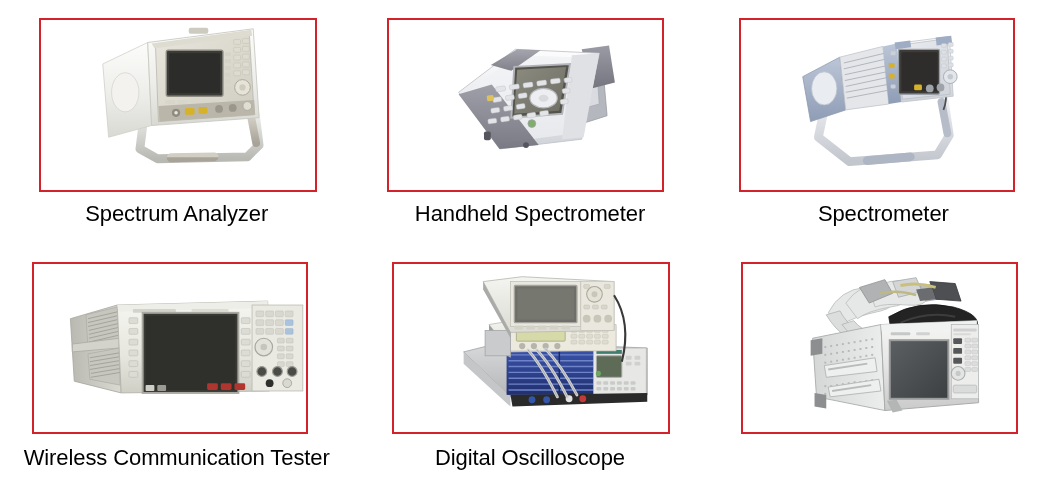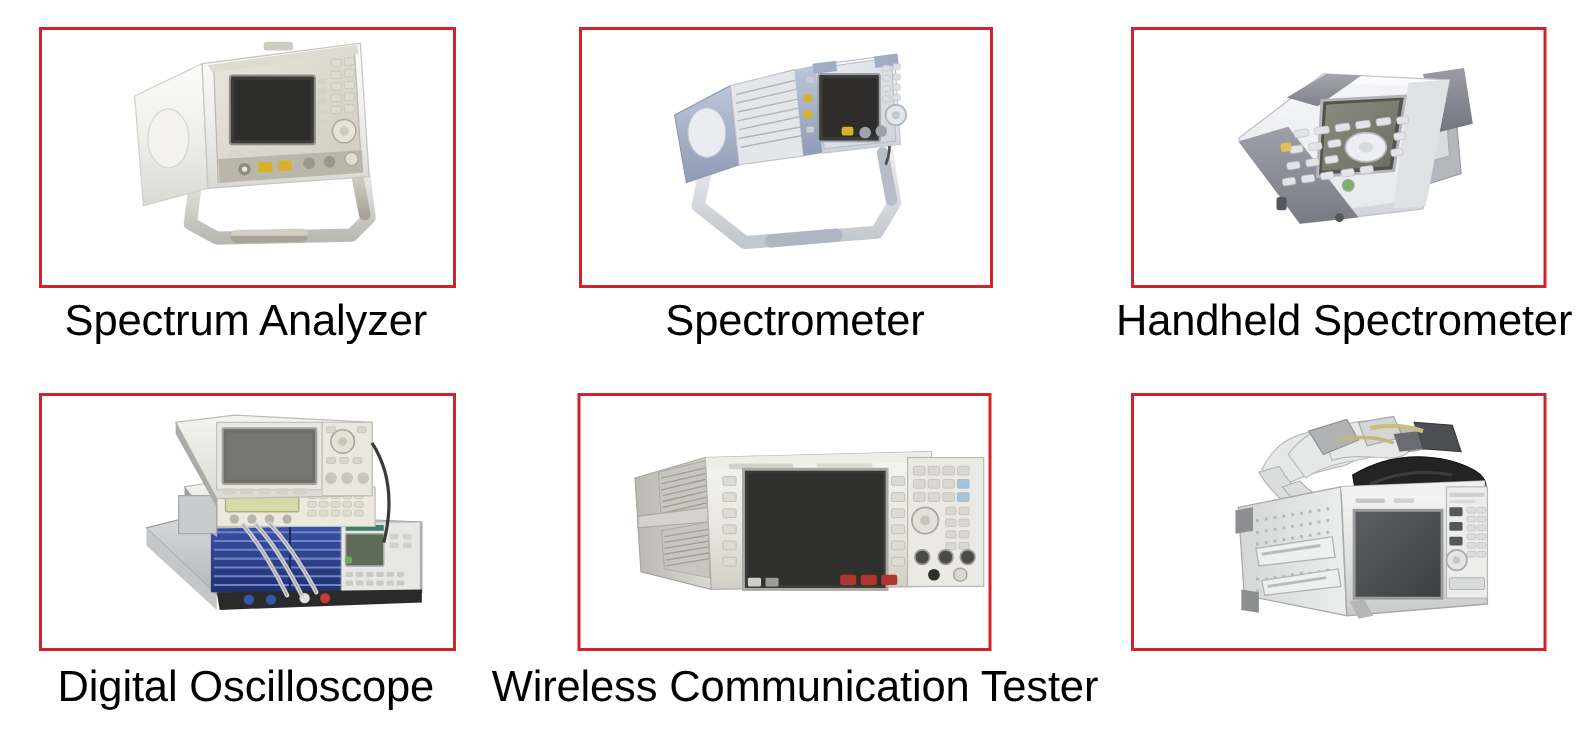--- a/index.html
+++ b/index.html
@@ -56,21 +56,21 @@
     width: 278px;
     height: 172px;
     margin-top: 17px;
   }
   .cell.r2.c1 .photo-frame { margin-left: 2px; }
   .cell.r2.c2 .photo-frame { width: 276px; margin-left: -14px; }
   .cell.r2.c3 .photo-frame { width: 277px; margin-left: -8px; }
 
   .caption {
     margin-top: 9px;
-    font-size: 29px;
+    font-size: 22px;
     line-height: 26px;
     color: #000000;
     text-align: center;
     white-space: nowrap;
     letter-spacing: -0.1px;
   }
   .cell.r2 .caption { margin-top: 11px; }
 
   .photo-frame svg {
     display: block;
@@ -163,104 +163,20 @@
           <circle cx="137" cy="95" r="4.2" fill="#8f8b80"></circle>
           <circle cx="137" cy="95" r="1.8" fill="#e9e6dc"></circle>
           <rect x="146" y="90" width="10" height="7" rx="1.5" fill="#d6b12a"></rect>
           <rect x="160" y="89" width="9" height="7" rx="1.5" fill="#d6b12a"></rect>
           <circle cx="181" cy="91" r="4" fill="#9b978c"></circle>
           <circle cx="195" cy="90" r="4" fill="#9b978c"></circle>
           <circle cx="210" cy="88" r="4.5" fill="#e0ddd3" stroke="#a9a598" stroke-width="0.8"></circle>
         </svg>
       </div>
       <div class="caption">Spectrum Analyzer</div>
-    </div>
-
-    <div class="cell r1 c2">
-      <div class="photo-frame">
-        <svg viewBox="0 0 276 174" preserveAspectRatio="xMidYMid meet">
-          <defs>
-            <linearGradient id="spBody" x1="0" y1="0" x2="0" y2="1">
-              <stop offset="0" stop-color="#fbfbfb"></stop>
-              <stop offset="0.5" stop-color="#e6e8ec"></stop>
-              <stop offset="1" stop-color="#cdd1d8"></stop>
-            </linearGradient>
-            <linearGradient id="spBlue" x1="0" y1="0" x2="0" y2="1">
-              <stop offset="0" stop-color="#bcc6d8"></stop>
-              <stop offset="1" stop-color="#8e9cb5"></stop>
-            </linearGradient>
-            <linearGradient id="spPanel" x1="0" y1="0" x2="1" y2="1">
-              <stop offset="0" stop-color="#eceef1"></stop>
-              <stop offset="1" stop-color="#cfd3da"></stop>
-            </linearGradient>
-            <linearGradient id="spHandle" x1="0" y1="0" x2="0" y2="1">
-              <stop offset="0" stop-color="#f4f5f7"></stop>
-              <stop offset="1" stop-color="#c2c6cd"></stop>
-            </linearGradient>
-          </defs>
-          <rect x="0" y="0" width="276" height="174" fill="#ffffff"></rect>
-
-          <path d="M88 72 L78 120 L110 145 L200 138 L212 118 L206 78" fill="none" stroke="url(#spHandle)" stroke-width="9" stroke-linecap="round" stroke-linejoin="round"></path>
-          <path d="M128 144 L172 140" stroke="#aeb6c4" stroke-width="9" stroke-linecap="round"></path>
-          <path d="M204 84 L210 116" stroke="#b6bcc8" stroke-width="8" stroke-linecap="round"></path>
-
-          <path d="M198 56 Q214 72 206 92" fill="none" stroke="#4d4d4d" stroke-width="1.8"></path>
-
-          <path d="M62 58 L100 38 L106 92 L70 104 Z" fill="url(#spBlue)" stroke="#8c98ad" stroke-width="0.8"></path>
-          <ellipse cx="84" cy="70" rx="13" ry="17" fill="#e9ecf1" stroke="#b8bfca" stroke-width="0.8"></ellipse>
-
-          <path d="M100 38 L144 27 L150 86 L106 92 Z" fill="#e4e6e9" stroke="#c0c3c9" stroke-width="0.8"></path>
-          <g stroke="#b0b4bb" stroke-width="1">
-            <path d="M104 44 L146 34"></path>
-            <path d="M104 50 L147 40"></path>
-            <path d="M105 56 L147 47"></path>
-            <path d="M105 62 L148 53"></path>
-            <path d="M106 68 L148 59"></path>
-            <path d="M106 74 L149 66"></path>
-            <path d="M107 80 L149 72"></path>
-          </g>
-
-          <path d="M144 27 L158 24 L163 84 L150 86 Z" fill="url(#spBlue)"></path>
-
-          <path d="M158 24 L212 17 L216 78 L163 84 Z" fill="url(#spBody)" stroke="#bfc3ca" stroke-width="0.8"></path>
-
-          <path d="M160 26 L210 19 L213 76 L164 81 Z" fill="url(#spPanel)" stroke="#b5bac2" stroke-width="0.7"></path>
-
-          <path d="M156 23 L172 21 L173 28 L157 30 Z" fill="#9fadc4"></path>
-          <path d="M198 18 L214 16 L215 24 L199 26 Z" fill="#9fadc4"></path>
-
-          <rect x="161" y="30" width="42" height="46" rx="1.5" fill="#3d3c39" stroke="#9aa0a8" stroke-width="1.3" transform="translate(-1,0)"></rect>
-          <rect x="163" y="33" width="37" height="40" rx="1" fill="#2e2d2b"></rect>
-
-          <g fill="#dde0e5" stroke="#bcc0c6" stroke-width="0.4">
-            <rect x="204" y="24" width="5" height="4" rx="1"></rect>
-            <rect x="211" y="23" width="5" height="4" rx="1"></rect>
-            <rect x="204" y="31" width="5" height="4" rx="1"></rect>
-            <rect x="211" y="30" width="5" height="4" rx="1"></rect>
-            <rect x="204" y="38" width="5" height="4" rx="1"></rect>
-            <rect x="211" y="37" width="5" height="4" rx="1"></rect>
-            <rect x="204" y="45" width="5" height="4" rx="1"></rect>
-            <rect x="211" y="44" width="5" height="4" rx="1"></rect>
-          </g>
-          <circle cx="213" cy="58" r="7" fill="#e3e6ea" stroke="#a9aeb6" stroke-width="1"></circle>
-          <circle cx="213" cy="58" r="2.8" fill="#c4c9d0"></circle>
-
-          <circle cx="192" cy="70" r="4" fill="#9ea3aa"></circle>
-          <circle cx="203" cy="69" r="4" fill="#9ea3aa"></circle>
-          <rect x="176" y="66" width="8" height="6" rx="1.5" fill="#d6b12a"></rect>
-          <rect x="150" y="44" width="6" height="5" rx="1" fill="#d6b12a"></rect>
-          <rect x="150" y="55" width="6" height="5" rx="1" fill="#d6b12a"></rect>
-
-          <g fill="#cbd0d8">
-            <rect x="152" y="32" width="5" height="4" rx="1"></rect>
-            <rect x="152" y="66" width="5" height="4" rx="1"></rect>
-          </g>
-        </svg>
-      </div>
-      <div class="caption">Spectrometer</div>
     </div>
 
     <div class="cell r1 c3">
       <div class="photo-frame">
         <svg viewBox="0 0 277 174" preserveAspectRatio="xMidYMid meet">
           <defs>
             <linearGradient id="hhBody" x1="0" y1="0" x2="0" y2="1">
               <stop offset="0" stop-color="#fdfdfd"></stop>
               <stop offset="0.5" stop-color="#e9eaee"></stop>
               <stop offset="1" stop-color="#cfd2d8"></stop>
@@ -324,20 +240,222 @@
             <rect x="178" y="59" width="8" height="5" rx="1.5" transform="rotate(-8 182 61)"></rect>
             <rect x="176" y="70" width="8" height="5" rx="1.5" transform="rotate(-8 180 72)"></rect>
             <rect x="174" y="81" width="8" height="5" rx="1.5" transform="rotate(-8 178 83)"></rect>
           </g>
 
           <rect x="96" y="114" width="7" height="9" rx="2" fill="#55565d"></rect>
           <circle cx="139" cy="128" r="3" fill="#55565d"></circle>
         </svg>
       </div>
       <div class="caption">Handheld Spectrometer</div>
+    </div>
+
+    <div class="cell r1 c2">
+      <div class="photo-frame">
+        <svg viewBox="0 0 276 174" preserveAspectRatio="xMidYMid meet">
+          <defs>
+            <linearGradient id="spBody" x1="0" y1="0" x2="0" y2="1">
+              <stop offset="0" stop-color="#fbfbfb"></stop>
+              <stop offset="0.5" stop-color="#e6e8ec"></stop>
+              <stop offset="1" stop-color="#cdd1d8"></stop>
+            </linearGradient>
+            <linearGradient id="spBlue" x1="0" y1="0" x2="0" y2="1">
+              <stop offset="0" stop-color="#bcc6d8"></stop>
+              <stop offset="1" stop-color="#8e9cb5"></stop>
+            </linearGradient>
+            <linearGradient id="spPanel" x1="0" y1="0" x2="1" y2="1">
+              <stop offset="0" stop-color="#eceef1"></stop>
+              <stop offset="1" stop-color="#cfd3da"></stop>
+            </linearGradient>
+            <linearGradient id="spHandle" x1="0" y1="0" x2="0" y2="1">
+              <stop offset="0" stop-color="#f4f5f7"></stop>
+              <stop offset="1" stop-color="#c2c6cd"></stop>
+            </linearGradient>
+          </defs>
+          <rect x="0" y="0" width="276" height="174" fill="#ffffff"></rect>
+
+          <path d="M88 72 L78 120 L110 145 L200 138 L212 118 L206 78" fill="none" stroke="url(#spHandle)" stroke-width="9" stroke-linecap="round" stroke-linejoin="round"></path>
+          <path d="M128 144 L172 140" stroke="#aeb6c4" stroke-width="9" stroke-linecap="round"></path>
+          <path d="M204 84 L210 116" stroke="#b6bcc8" stroke-width="8" stroke-linecap="round"></path>
+
+          <path d="M198 56 Q214 72 206 92" fill="none" stroke="#4d4d4d" stroke-width="1.8"></path>
+
+          <path d="M62 58 L100 38 L106 92 L70 104 Z" fill="url(#spBlue)" stroke="#8c98ad" stroke-width="0.8"></path>
+          <ellipse cx="84" cy="70" rx="13" ry="17" fill="#e9ecf1" stroke="#b8bfca" stroke-width="0.8"></ellipse>
+
+          <path d="M100 38 L144 27 L150 86 L106 92 Z" fill="#e4e6e9" stroke="#c0c3c9" stroke-width="0.8"></path>
+          <g stroke="#b0b4bb" stroke-width="1">
+            <path d="M104 44 L146 34"></path>
+            <path d="M104 50 L147 40"></path>
+            <path d="M105 56 L147 47"></path>
+            <path d="M105 62 L148 53"></path>
+            <path d="M106 68 L148 59"></path>
+            <path d="M106 74 L149 66"></path>
+            <path d="M107 80 L149 72"></path>
+          </g>
+
+          <path d="M144 27 L158 24 L163 84 L150 86 Z" fill="url(#spBlue)"></path>
+
+          <path d="M158 24 L212 17 L216 78 L163 84 Z" fill="url(#spBody)" stroke="#bfc3ca" stroke-width="0.8"></path>
+
+          <path d="M160 26 L210 19 L213 76 L164 81 Z" fill="url(#spPanel)" stroke="#b5bac2" stroke-width="0.7"></path>
+
+          <path d="M156 23 L172 21 L173 28 L157 30 Z" fill="#9fadc4"></path>
+          <path d="M198 18 L214 16 L215 24 L199 26 Z" fill="#9fadc4"></path>
+
+          <rect x="161" y="30" width="42" height="46" rx="1.5" fill="#3d3c39" stroke="#9aa0a8" stroke-width="1.3" transform="translate(-1,0)"></rect>
+          <rect x="163" y="33" width="37" height="40" rx="1" fill="#2e2d2b"></rect>
+
+          <g fill="#dde0e5" stroke="#bcc0c6" stroke-width="0.4">
+            <rect x="204" y="24" width="5" height="4" rx="1"></rect>
+            <rect x="211" y="23" width="5" height="4" rx="1"></rect>
+            <rect x="204" y="31" width="5" height="4" rx="1"></rect>
+            <rect x="211" y="30" width="5" height="4" rx="1"></rect>
+            <rect x="204" y="38" width="5" height="4" rx="1"></rect>
+            <rect x="211" y="37" width="5" height="4" rx="1"></rect>
+            <rect x="204" y="45" width="5" height="4" rx="1"></rect>
+            <rect x="211" y="44" width="5" height="4" rx="1"></rect>
+          </g>
+          <circle cx="213" cy="58" r="7" fill="#e3e6ea" stroke="#a9aeb6" stroke-width="1"></circle>
+          <circle cx="213" cy="58" r="2.8" fill="#c4c9d0"></circle>
+
+          <circle cx="192" cy="70" r="4" fill="#9ea3aa"></circle>
+          <circle cx="203" cy="69" r="4" fill="#9ea3aa"></circle>
+          <rect x="176" y="66" width="8" height="6" rx="1.5" fill="#d6b12a"></rect>
+          <rect x="150" y="44" width="6" height="5" rx="1" fill="#d6b12a"></rect>
+          <rect x="150" y="55" width="6" height="5" rx="1" fill="#d6b12a"></rect>
+
+          <g fill="#cbd0d8">
+            <rect x="152" y="32" width="5" height="4" rx="1"></rect>
+            <rect x="152" y="66" width="5" height="4" rx="1"></rect>
+          </g>
+        </svg>
+      </div>
+      <div class="caption">Spectrometer</div>
+    </div>
+
+    <div class="cell r2 c2">
+      <div class="photo-frame">
+        <svg viewBox="0 0 276 172" preserveAspectRatio="xMidYMid meet">
+          <defs>
+            <linearGradient id="wcBody" x1="0" y1="0" x2="0" y2="1">
+              <stop offset="0" stop-color="#f6f6f1"></stop>
+              <stop offset="0.6" stop-color="#e6e6de"></stop>
+              <stop offset="1" stop-color="#cfcfc6"></stop>
+            </linearGradient>
+            <linearGradient id="wcSide" x1="0" y1="0" x2="1" y2="0">
+              <stop offset="0" stop-color="#b9b9b1"></stop>
+              <stop offset="1" stop-color="#dadad2"></stop>
+            </linearGradient>
+          </defs>
+          <rect x="0" y="0" width="276" height="172" fill="#ffffff"></rect>
+
+          <path d="M36 56 L84 42 L88 132 L40 120 Z" fill="url(#wcSide)" stroke="#a5a59d" stroke-width="0.8"></path>
+
+          <path d="M52 52 L84 44 L86 82 L54 88 Z" fill="#c7c7bf" stroke="#aaaaa2" stroke-width="0.7"></path>
+          <g stroke="#9e9e96" stroke-width="0.9">
+            <path d="M54 56 L84 49"></path>
+              <path d="M54 60 L84 53"></path>
+              <path d="M54 64 L84 57"></path>
+            <path d="M55 68 L85 61"></path>
+              <path d="M55 72 L85 65"></path>
+              <path d="M55 76 L85 69"></path>
+            <path d="M55 80 L85 73"></path>
+              <path d="M55 84 L85 77"></path>
+          </g>
+          <path d="M54 92 L86 86 L87 124 L56 118 Z" fill="#c7c7bf" stroke="#aaaaa2" stroke-width="0.7"></path>
+          <g stroke="#9e9e96" stroke-width="0.9">
+            <path d="M56 96 L86 91"></path>
+              <path d="M56 100 L86 95"></path>
+              <path d="M56 104 L86 99"></path>
+            <path d="M56 108 L86 103"></path>
+              <path d="M57 112 L87 107"></path>
+              <path d="M57 116 L87 111"></path>
+          </g>
+
+          <path d="M38 82 L86 76 L86 86 L38 90 Z" fill="#d3d3cb" stroke="#a8a8a0" stroke-width="0.8"></path>
+
+          <path d="M84 42 L238 38 L240 130 L88 132 Z" fill="url(#wcBody)" stroke="#b4b4ac" stroke-width="0.9"></path>
+
+          <path d="M84 42 L238 38 L238 45 L85 49 Z" fill="#eeeee8"></path>
+
+          <rect x="100" y="46" width="44" height="4" rx="1" fill="#d3d3cb"></rect>
+          <rect x="160" y="46" width="38" height="3" rx="1" fill="#dcdcd5"></rect>
+
+          <rect x="110" y="52" width="98" height="82" fill="#3a3a35" stroke="#a9a9a1" stroke-width="2" transform="translate(0,-2)"></rect>
+          <rect x="113" y="53" width="92" height="76" fill="#2f2f2b"></rect>
+
+          <g fill="#dcdcd4" stroke="#b4b4ac" stroke-width="0.5">
+            <rect x="96" y="55" width="9" height="6" rx="1"></rect>
+            <rect x="96" y="66" width="9" height="6" rx="1"></rect>
+            <rect x="96" y="77" width="9" height="6" rx="1"></rect>
+            <rect x="96" y="88" width="9" height="6" rx="1"></rect>
+            <rect x="96" y="99" width="9" height="6" rx="1"></rect>
+            <rect x="96" y="110" width="9" height="6" rx="1"></rect>
+          </g>
+
+          <g fill="#dcdcd4" stroke="#b4b4ac" stroke-width="0.5">
+            <rect x="211" y="55" width="9" height="6" rx="1"></rect>
+            <rect x="211" y="66" width="9" height="6" rx="1"></rect>
+            <rect x="211" y="77" width="9" height="6" rx="1"></rect>
+            <rect x="211" y="88" width="9" height="6" rx="1"></rect>
+            <rect x="211" y="99" width="9" height="6" rx="1"></rect>
+            <rect x="211" y="110" width="9" height="6" rx="1"></rect>
+          </g>
+
+          <rect x="224" y="42" width="52" height="88" fill="#eaeae3" stroke="#b9b9b1" stroke-width="0.8" transform="translate(-2,0)"></rect>
+
+          <g fill="#d8d8d0" stroke="#b6b6ae" stroke-width="0.4">
+            <rect x="226" y="48" width="8" height="6" rx="1"></rect>
+            <rect x="236" y="48" width="8" height="6" rx="1"></rect>
+            <rect x="246" y="48" width="8" height="6" rx="1"></rect>
+            <rect x="256" y="48" width="8" height="6" rx="1"></rect>
+            <rect x="226" y="57" width="8" height="6" rx="1"></rect>
+            <rect x="236" y="57" width="8" height="6" rx="1"></rect>
+            <rect x="246" y="57" width="8" height="6" rx="1"></rect>
+            <rect x="226" y="66" width="8" height="6" rx="1"></rect>
+            <rect x="236" y="66" width="8" height="6" rx="1"></rect>
+            <rect x="246" y="66" width="8" height="6" rx="1"></rect>
+          </g>
+          <rect x="256" y="57" width="8" height="6" rx="1" fill="#a9c2de" stroke="#8fa8c4" stroke-width="0.4"></rect>
+          <rect x="256" y="66" width="8" height="6" rx="1" fill="#a9c2de" stroke="#8fa8c4" stroke-width="0.4"></rect>
+
+          <circle cx="234" cy="85" r="9" fill="#e2e2da" stroke="#a8a8a0" stroke-width="1.2"></circle>
+          <circle cx="234" cy="85" r="3.4" fill="#c5c5bc"></circle>
+
+          <g fill="#d8d8d0" stroke="#b6b6ae" stroke-width="0.4">
+            <rect x="248" y="76" width="7" height="5" rx="1"></rect>
+            <rect x="257" y="76" width="7" height="5" rx="1"></rect>
+            <rect x="248" y="84" width="7" height="5" rx="1"></rect>
+            <rect x="257" y="84" width="7" height="5" rx="1"></rect>
+            <rect x="248" y="92" width="7" height="5" rx="1"></rect>
+            <rect x="257" y="92" width="7" height="5" rx="1"></rect>
+            <rect x="248" y="100" width="7" height="5" rx="1"></rect>
+            <rect x="257" y="100" width="7" height="5" rx="1"></rect>
+          </g>
+
+          <circle cx="232" cy="110" r="5" fill="#4a4a46" stroke="#9c9c94" stroke-width="1.2"></circle>
+          <circle cx="248" cy="110" r="5" fill="#4a4a46" stroke="#9c9c94" stroke-width="1.2"></circle>
+          <circle cx="263" cy="110" r="5" fill="#4a4a46" stroke="#9c9c94" stroke-width="1.2"></circle>
+          <circle cx="240" cy="122" r="4" fill="#2f2f2c"></circle>
+          <circle cx="258" cy="122" r="4.5" fill="#d9d9d1" stroke="#a3a39b" stroke-width="0.9"></circle>
+
+          <rect x="113" y="124" width="9" height="6" rx="1" fill="#cfcfc7"></rect>
+          <rect x="125" y="124" width="9" height="6" rx="1" fill="#9b9b93"></rect>
+          <g fill="#b0352f">
+            <rect x="176" y="122" width="11" height="7" rx="1.5"></rect>
+            <rect x="190" y="122" width="11" height="7" rx="1.5"></rect>
+            <rect x="204" y="122" width="11" height="7" rx="1.5"></rect>
+          </g>
+        </svg>
+      </div>
+      <div class="caption">Wireless Communication Tester</div>
     </div>
 
     <div class="cell r2 c1">
       <div class="photo-frame">
         <svg viewBox="0 0 278 172" preserveAspectRatio="xMidYMid meet">
           <defs>
             <linearGradient id="osBody" x1="0" y1="0" x2="0" y2="1">
               <stop offset="0" stop-color="#f4f4f0"></stop>
               <stop offset="1" stop-color="#dcdcd5"></stop>
             </linearGradient>
@@ -466,138 +584,20 @@
           <g fill="#c8c6b8">
             <circle cx="196" cy="56" r="4"></circle>
             <circle cx="207" cy="56" r="4"></circle>
             <circle cx="218" cy="56" r="4"></circle>
           </g>
 
           <path d="M224 32 Q242 60 232 100" fill="none" stroke="#3a3a3a" stroke-width="2.2"></path>
         </svg>
       </div>
       <div class="caption">Digital Oscilloscope</div>
-    </div>
-
-    <div class="cell r2 c2">
-      <div class="photo-frame">
-        <svg viewBox="0 0 276 172" preserveAspectRatio="xMidYMid meet">
-          <defs>
-            <linearGradient id="wcBody" x1="0" y1="0" x2="0" y2="1">
-              <stop offset="0" stop-color="#f6f6f1"></stop>
-              <stop offset="0.6" stop-color="#e6e6de"></stop>
-              <stop offset="1" stop-color="#cfcfc6"></stop>
-            </linearGradient>
-            <linearGradient id="wcSide" x1="0" y1="0" x2="1" y2="0">
-              <stop offset="0" stop-color="#b9b9b1"></stop>
-              <stop offset="1" stop-color="#dadad2"></stop>
-            </linearGradient>
-          </defs>
-          <rect x="0" y="0" width="276" height="172" fill="#ffffff"></rect>
-
-          <path d="M36 56 L84 42 L88 132 L40 120 Z" fill="url(#wcSide)" stroke="#a5a59d" stroke-width="0.8"></path>
-
-          <path d="M52 52 L84 44 L86 82 L54 88 Z" fill="#c7c7bf" stroke="#aaaaa2" stroke-width="0.7"></path>
-          <g stroke="#9e9e96" stroke-width="0.9">
-            <path d="M54 56 L84 49"></path>
-              <path d="M54 60 L84 53"></path>
-              <path d="M54 64 L84 57"></path>
-            <path d="M55 68 L85 61"></path>
-              <path d="M55 72 L85 65"></path>
-              <path d="M55 76 L85 69"></path>
-            <path d="M55 80 L85 73"></path>
-              <path d="M55 84 L85 77"></path>
-          </g>
-          <path d="M54 92 L86 86 L87 124 L56 118 Z" fill="#c7c7bf" stroke="#aaaaa2" stroke-width="0.7"></path>
-          <g stroke="#9e9e96" stroke-width="0.9">
-            <path d="M56 96 L86 91"></path>
-              <path d="M56 100 L86 95"></path>
-              <path d="M56 104 L86 99"></path>
-            <path d="M56 108 L86 103"></path>
-              <path d="M57 112 L87 107"></path>
-              <path d="M57 116 L87 111"></path>
-          </g>
-
-          <path d="M38 82 L86 76 L86 86 L38 90 Z" fill="#d3d3cb" stroke="#a8a8a0" stroke-width="0.8"></path>
-
-          <path d="M84 42 L238 38 L240 130 L88 132 Z" fill="url(#wcBody)" stroke="#b4b4ac" stroke-width="0.9"></path>
-
-          <path d="M84 42 L238 38 L238 45 L85 49 Z" fill="#eeeee8"></path>
-
-          <rect x="100" y="46" width="44" height="4" rx="1" fill="#d3d3cb"></rect>
-          <rect x="160" y="46" width="38" height="3" rx="1" fill="#dcdcd5"></rect>
-
-          <rect x="110" y="52" width="98" height="82" fill="#3a3a35" stroke="#a9a9a1" stroke-width="2" transform="translate(0,-2)"></rect>
-          <rect x="113" y="53" width="92" height="76" fill="#2f2f2b"></rect>
-
-          <g fill="#dcdcd4" stroke="#b4b4ac" stroke-width="0.5">
-            <rect x="96" y="55" width="9" height="6" rx="1"></rect>
-            <rect x="96" y="66" width="9" height="6" rx="1"></rect>
-            <rect x="96" y="77" width="9" height="6" rx="1"></rect>
-            <rect x="96" y="88" width="9" height="6" rx="1"></rect>
-            <rect x="96" y="99" width="9" height="6" rx="1"></rect>
-            <rect x="96" y="110" width="9" height="6" rx="1"></rect>
-          </g>
-
-          <g fill="#dcdcd4" stroke="#b4b4ac" stroke-width="0.5">
-            <rect x="211" y="55" width="9" height="6" rx="1"></rect>
-            <rect x="211" y="66" width="9" height="6" rx="1"></rect>
-            <rect x="211" y="77" width="9" height="6" rx="1"></rect>
-            <rect x="211" y="88" width="9" height="6" rx="1"></rect>
-            <rect x="211" y="99" width="9" height="6" rx="1"></rect>
-            <rect x="211" y="110" width="9" height="6" rx="1"></rect>
-          </g>
-
-          <rect x="224" y="42" width="52" height="88" fill="#eaeae3" stroke="#b9b9b1" stroke-width="0.8" transform="translate(-2,0)"></rect>
-
-          <g fill="#d8d8d0" stroke="#b6b6ae" stroke-width="0.4">
-            <rect x="226" y="48" width="8" height="6" rx="1"></rect>
-            <rect x="236" y="48" width="8" height="6" rx="1"></rect>
-            <rect x="246" y="48" width="8" height="6" rx="1"></rect>
-            <rect x="256" y="48" width="8" height="6" rx="1"></rect>
-            <rect x="226" y="57" width="8" height="6" rx="1"></rect>
-            <rect x="236" y="57" width="8" height="6" rx="1"></rect>
-            <rect x="246" y="57" width="8" height="6" rx="1"></rect>
-            <rect x="226" y="66" width="8" height="6" rx="1"></rect>
-            <rect x="236" y="66" width="8" height="6" rx="1"></rect>
-            <rect x="246" y="66" width="8" height="6" rx="1"></rect>
-          </g>
-          <rect x="256" y="57" width="8" height="6" rx="1" fill="#a9c2de" stroke="#8fa8c4" stroke-width="0.4"></rect>
-          <rect x="256" y="66" width="8" height="6" rx="1" fill="#a9c2de" stroke="#8fa8c4" stroke-width="0.4"></rect>
-
-          <circle cx="234" cy="85" r="9" fill="#e2e2da" stroke="#a8a8a0" stroke-width="1.2"></circle>
-          <circle cx="234" cy="85" r="3.4" fill="#c5c5bc"></circle>
-
-          <g fill="#d8d8d0" stroke="#b6b6ae" stroke-width="0.4">
-            <rect x="248" y="76" width="7" height="5" rx="1"></rect>
-            <rect x="257" y="76" width="7" height="5" rx="1"></rect>
-            <rect x="248" y="84" width="7" height="5" rx="1"></rect>
-            <rect x="257" y="84" width="7" height="5" rx="1"></rect>
-            <rect x="248" y="92" width="7" height="5" rx="1"></rect>
-            <rect x="257" y="92" width="7" height="5" rx="1"></rect>
-            <rect x="248" y="100" width="7" height="5" rx="1"></rect>
-            <rect x="257" y="100" width="7" height="5" rx="1"></rect>
-          </g>
-
-          <circle cx="232" cy="110" r="5" fill="#4a4a46" stroke="#9c9c94" stroke-width="1.2"></circle>
-          <circle cx="248" cy="110" r="5" fill="#4a4a46" stroke="#9c9c94" stroke-width="1.2"></circle>
-          <circle cx="263" cy="110" r="5" fill="#4a4a46" stroke="#9c9c94" stroke-width="1.2"></circle>
-          <circle cx="240" cy="122" r="4" fill="#2f2f2c"></circle>
-          <circle cx="258" cy="122" r="4.5" fill="#d9d9d1" stroke="#a3a39b" stroke-width="0.9"></circle>
-
-          <rect x="113" y="124" width="9" height="6" rx="1" fill="#cfcfc7"></rect>
-          <rect x="125" y="124" width="9" height="6" rx="1" fill="#9b9b93"></rect>
-          <g fill="#b0352f">
-            <rect x="176" y="122" width="11" height="7" rx="1.5"></rect>
-            <rect x="190" y="122" width="11" height="7" rx="1.5"></rect>
-            <rect x="204" y="122" width="11" height="7" rx="1.5"></rect>
-          </g>
-        </svg>
-      </div>
-      <div class="caption">Wireless Communication Tester</div>
     </div>
 
     <div class="cell r2 c3">
       <div class="photo-frame">
         <svg viewBox="0 0 277 172" preserveAspectRatio="xMidYMid meet">
           <defs>
             <linearGradient id="laBody" x1="0" y1="0" x2="0" y2="1">
               <stop offset="0" stop-color="#f7f7f5"></stop>
               <stop offset="0.5" stop-color="#e4e5e4"></stop>
               <stop offset="1" stop-color="#c9cac9"></stop>

